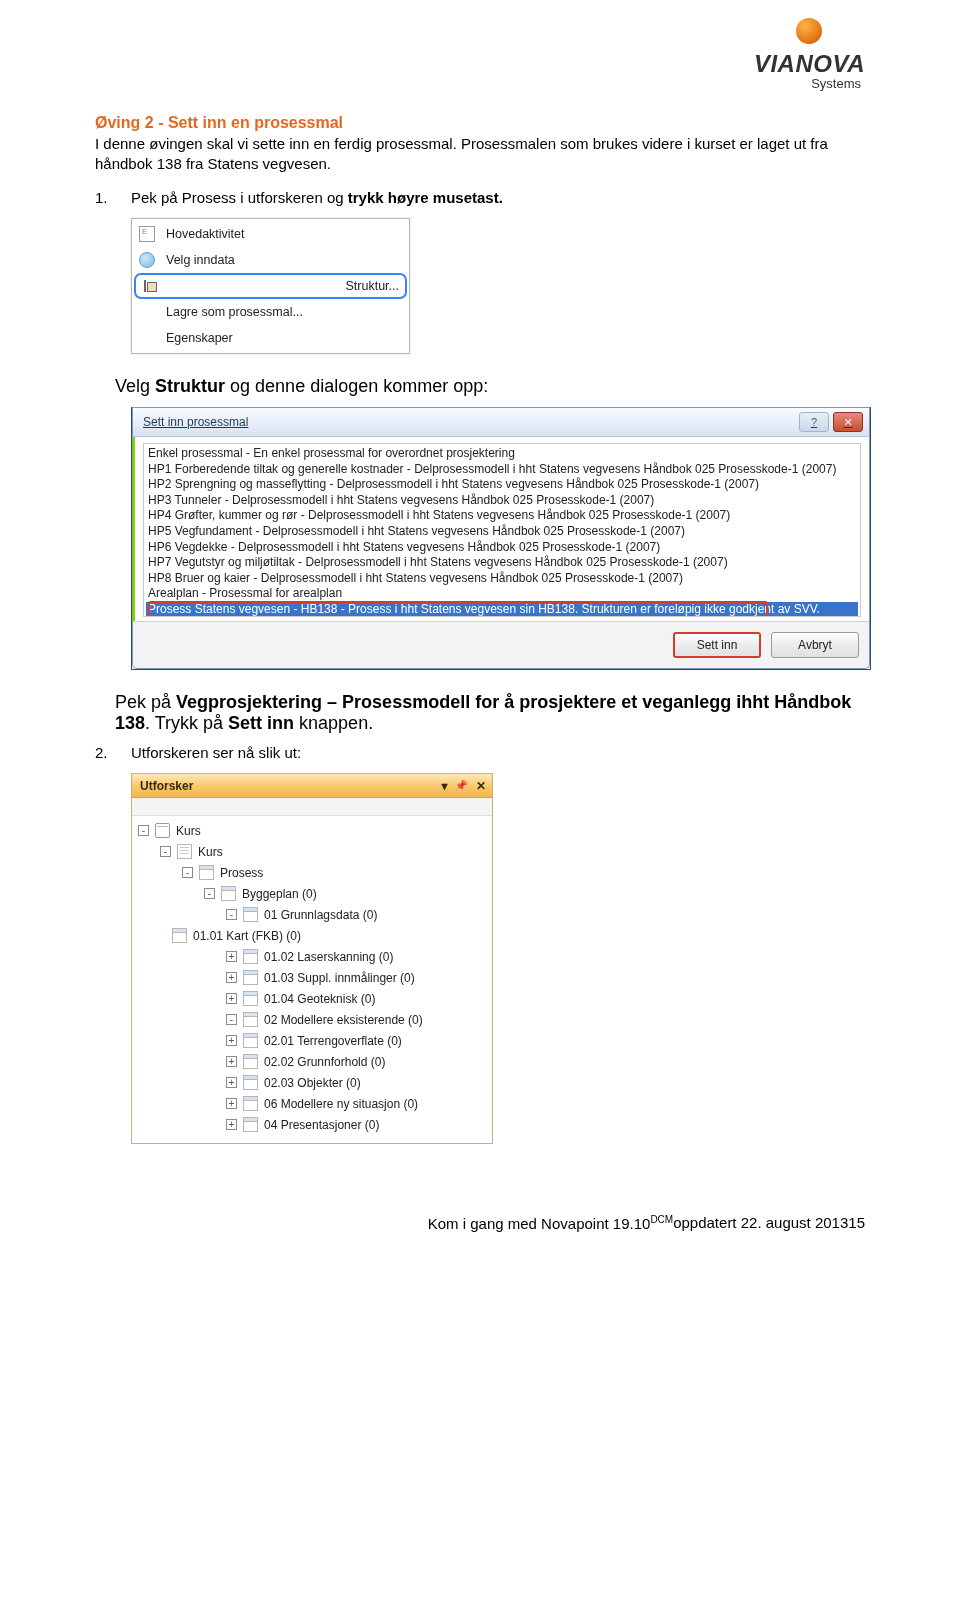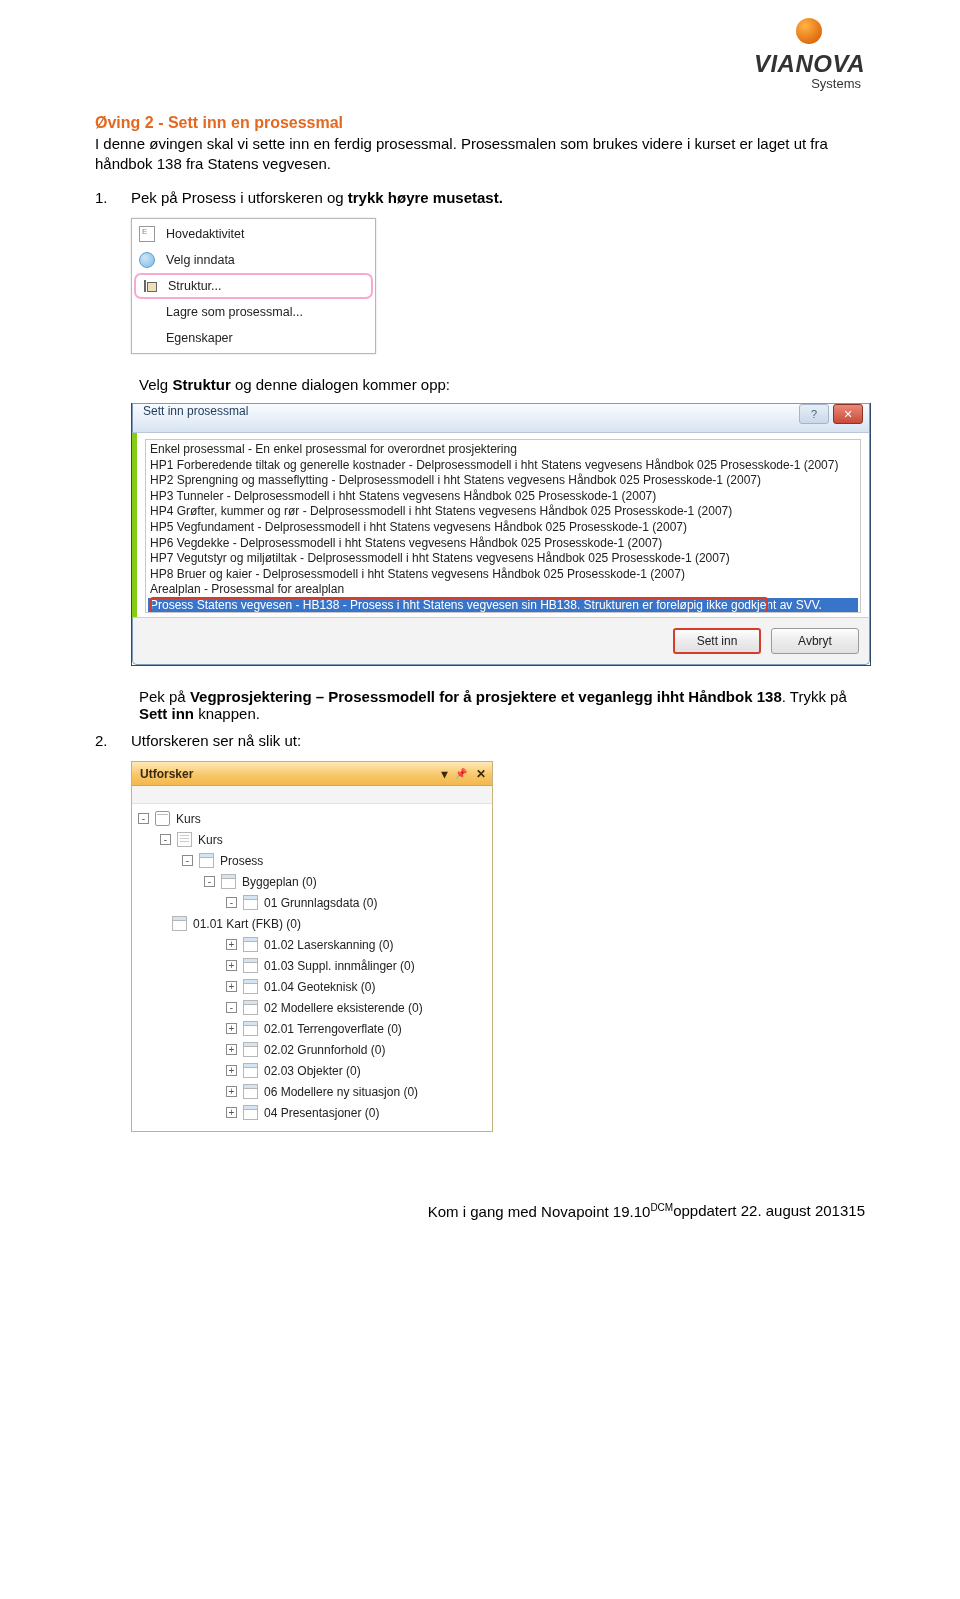--- a/index.html
+++ b/index.html
@@ -38,42 +38,42 @@
     line-height: 1.3;
     margin-bottom: 16px;
   }
   .step {
     font-size: 15px;
     margin: 4px 0 12px 0;
     display: flex;
   }
   .step .num { width: 36px; flex: 0 0 36px; }
   .step .txt { flex: 1; }
-  .indent { margin-left: 44px; font-size: 15px; margin-bottom: 10px; }
+  .indent { margin-left: 20px; font-size: 18px; margin-bottom: 10px; }
 
   
   .ctxmenu {
     margin-left: 36px;
-    width: 245px;
+    width: 279px;
     background: #fff;
     border: 1px solid #b7b7b7;
     padding: 2px;
     font-family: "Segoe UI", Tahoma, sans-serif;
     font-size: 12.5px;
     color: #222;
     margin-bottom: 22px;
     box-shadow: 0 0 2px rgba(0,0,0,.15);
   }
   .ctxmenu .row {
     display: flex; align-items: center;
     height: 26px;
     padding: 0 6px 0 2px;
     gap: 8px;
   }
-  .ctxmenu .row.red { border: 2px solid #f9a8d4; border-radius: 7px; }
+  .ctxmenu .row.red { border: 2px solid #3b82f6; border-radius: 7px; justify-content: space-between; }
   .ctxmenu .iconcell {
     width: 22px; height: 22px; display: flex; align-items: center; justify-content: center;
   }
   .ic { width: 16px; height: 16px; display: inline-block; }
   .ic-box { border: 1.5px solid #999; background: #fff; position: relative; }
   .ic-box::after { content: "E"; font-size: 8px; color: #888; position: absolute; left: 2px; top: 0; }
   .ic-globe {
     border-radius: 50%; border: 1.5px solid #5a9fd4;
     background: radial-gradient(circle at 35% 35%, #cbe6f7, #7fb9e1);
   }
@@ -94,35 +94,36 @@
     font-size: 12px;
     background: #fff;
     margin-bottom: 22px;
     overflow: hidden;
   }
   .dlg-titlebar {
     height: 30px;
     background: linear-gradient(#f9fcff, #e7eef8 55%, #d7e3f1);
     border: 1px solid #7e9ab8;
     border-bottom: 1px solid #b9c7d8;
-    display: flex; justify-content: space-between;
+    display: flex; align-items: center; justify-content: space-between;
     padding: 0 6px 0 10px;
     color: #1d3a59;
+    text-decoration: underline;
   }
   .winbtns { display: flex; gap: 4px; }
   .winbtn {
     width: 30px; height: 20px; border-radius: 3px;
     display: flex; align-items: center; justify-content: center;
     font-size: 11px; color: #fff;
   }
   .winbtn.help { background: linear-gradient(#e8eef6,#cad8ea); color: #4a627d; border: 1px solid #a3b5ca; }
   .winbtn.close { background: linear-gradient(#e98a7a,#c94a38); border: 1px solid #8e3225; }
   .dlg-body {
     background: #fff;
-    border-left: 5px solid #84cc16;
+    border-left: 3px solid #84cc16;
     border-right: 1px solid #7e9ab8;
     padding: 6px 8px 4px 8px;
   }
   .listbox {
     border: 1px solid #c8c8c8;
     background: #fff;
     height: 174px;
     padding: 2px 2px;
     line-height: 1.3;
     color: #222;

